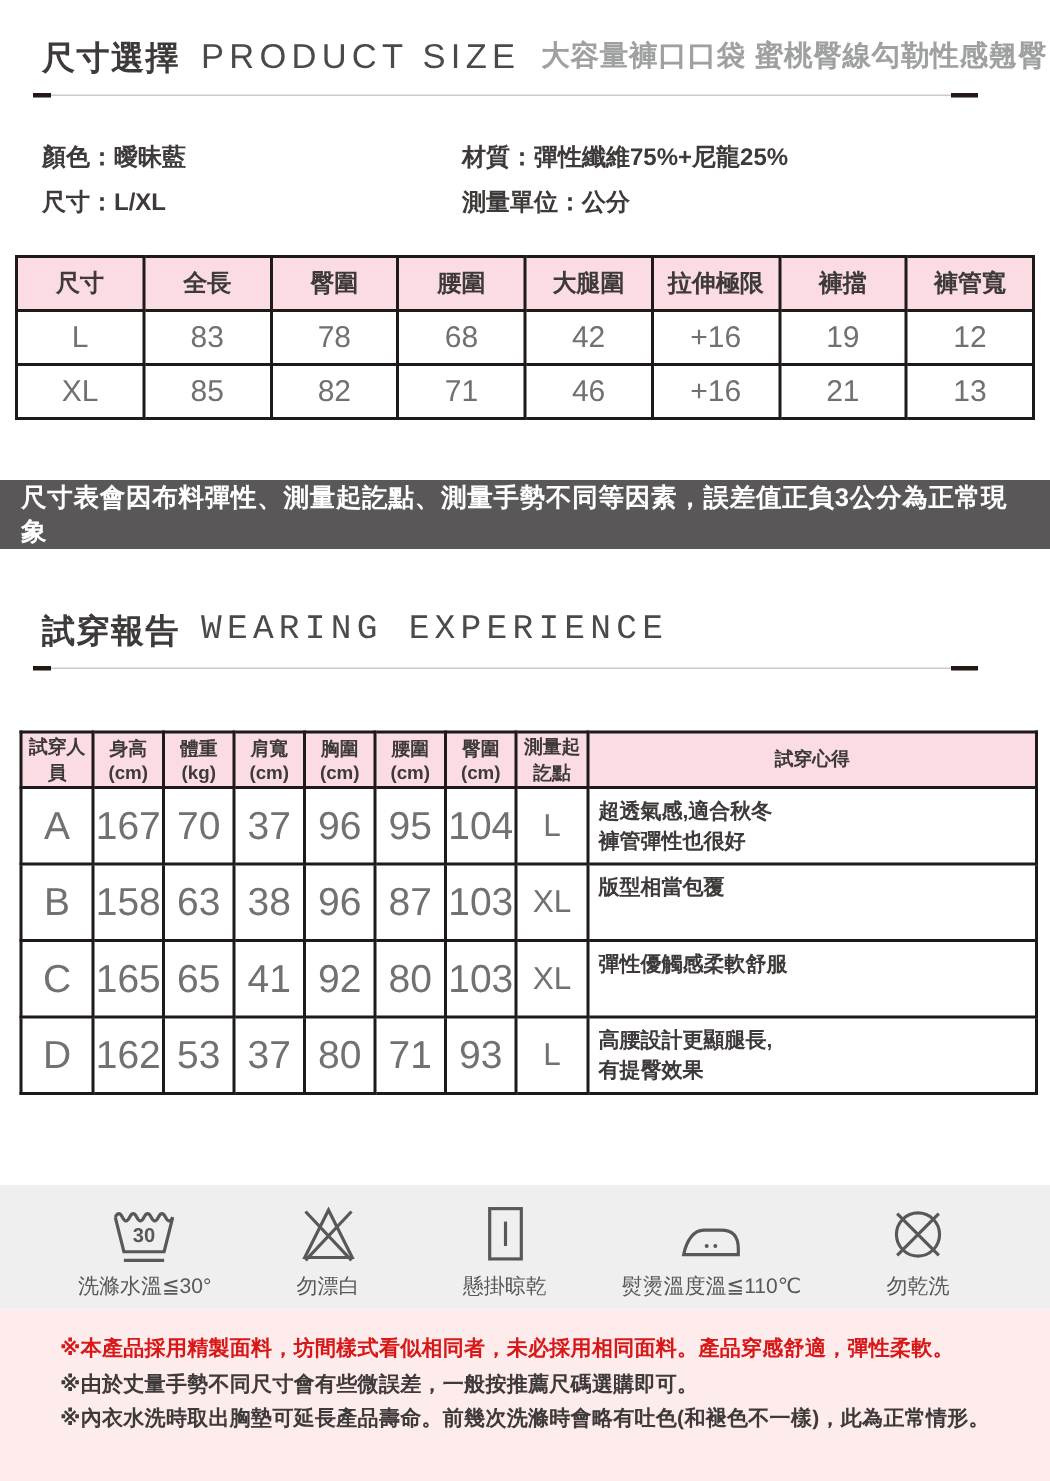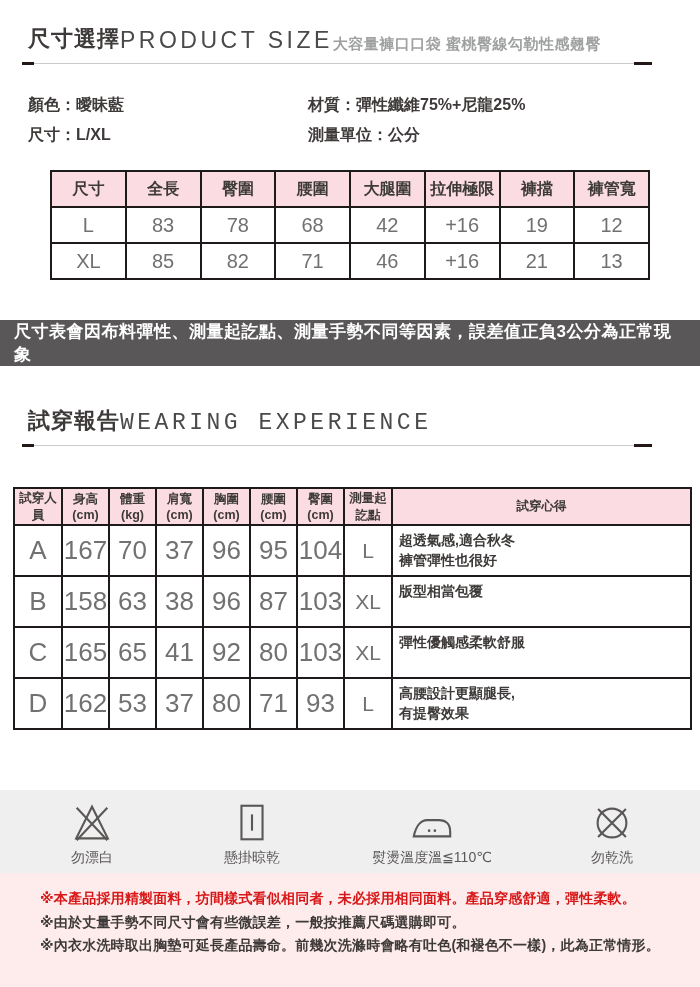--- a/index.html
+++ b/index.html
@@ -5,33 +5,33 @@
   :root{
     --ink:#231815; --text-dark:#3e3a39; --text-gray:#727171; --sub-gray:#9fa0a0;
     --pink-head:#fadce2; --notes-bg:#fdeceb; --care-bg:#f0efef; --bar-bg:#595757;
     --red:#d71718; --line-gray:#c9caca; --border:#1e1a19; --icon:#5a5757;
   }
   *{box-sizing:border-box;margin:0;padding:0;}
   html,body{background:#fff;}
   body{width:700px;min-height:987px;font-family:"Liberation Sans","DejaVu Sans",sans-serif;color:var(--text-dark);}
 
   .section-head{padding:24px 24px 0 28px;}
-  .head-row{display:flex;align-items:flex-end;white-space:nowrap;}
+  .head-row{display:flex;align-items:flex-start;gap:14px;white-space:nowrap;}
   .title-zh{font-size:22px;font-weight:bold;color:var(--text-dark);letter-spacing:1px;}
   .title-en{font-size:23px;font-weight:400;color:#4a4a4a;letter-spacing:3.5px;}
-  .title-sub{font-size:15px;font-weight:bold;color:var(--sub-gray);letter-spacing:.5px;}
+  .title-sub{font-size:19px;font-weight:bold;color:var(--sub-gray);letter-spacing:.5px;}
   .rule{display:flex;align-items:center;margin:8px 24px 0 -6px;}
   .rule .end-l{width:12px;height:3px;background:var(--ink);}
   .rule .end-r{width:18px;height:3px;background:var(--ink);}
   .rule .mid{flex:1;height:1px;background:var(--line-gray);}
 
   .info-grid{display:grid;grid-template-columns:280px 1fr;row-gap:9px;margin:30px 12px 0 28px;font-size:16px;font-weight:600;color:var(--text-dark);}
 
   table{border-collapse:collapse;table-layout:fixed;}
-  .size-table{width:600px;margin:24px auto 0 auto;}
+  .size-table{width:680px;margin:24px auto 0 auto;}
   .size-table th,.size-table td{border:2px solid var(--border);text-align:center;vertical-align:middle;}
   .size-table th{background:var(--pink-head);height:36px;font-size:16px;font-weight:bold;color:var(--text-dark);}
   .size-table td{height:36px;font-size:20px;color:var(--text-gray);}
 
   .notice-wrap{display:flex;justify-content:center;margin-top:40px;}
   .notice-bar{background:var(--bar-bg);color:#fff;font-size:17px;font-weight:bold;padding:0 14px;letter-spacing:.5px;}
 
   .wear-table{width:677px;margin:40px auto 0 13px;}
   .wear-table th,.wear-table td{border:2px solid var(--border);text-align:center;vertical-align:middle;}
   .wear-table th{background:var(--pink-head);height:37px;font-size:12.5px;font-weight:bold;color:var(--text-dark);padding:0 1px;}
@@ -194,20 +194,31 @@
         <td>93</td>
         <td>L</td>
         <td>高腰設計更顯腿長,
 有提臀效果</td>
       </tr>
     </tbody>
 </table>
 
 <div class="care-strip">
 
+  <div class="care-item">
+    <span>
+      <svg viewBox="0 0 48 48" width="46" height="46" fill="none" stroke="#5a5757" stroke-width="2.2">
+        <path d="M4 12 Q6.5 7 9 12 Q11.5 17 14 12 Q16.5 7 19 12 Q21.5 17 24 12 Q26.5 7 29 12 Q31.5 17 34 12 Q36.5 7 39 12 Q41.5 17 44 12"></path>
+        <path d="M4 12 L10 36 H38 L44 12"></path>
+        <text x="24" y="29" text-anchor="middle" font-size="14" font-weight="bold" fill="#5a5757" stroke="none">30</text>
+        <path d="M10 42 H38"></path>
+      </svg>
+    </span>
+    <span class="care-label">洗滌水溫≦30°</span>
+  </div>
 
   <div class="care-item">
     <span>
       <svg viewBox="0 0 48 48" width="46" height="46" fill="none" stroke="#5a5757" stroke-width="2.2">
         <path d="M24 7 L7.5 40 H40.5 Z"></path>
         <path d="M8 8 L40 42 M40 8 L8 42"></path>
       </svg>
     </span>
     <span class="care-label">勿漂白</span>
   </div>

